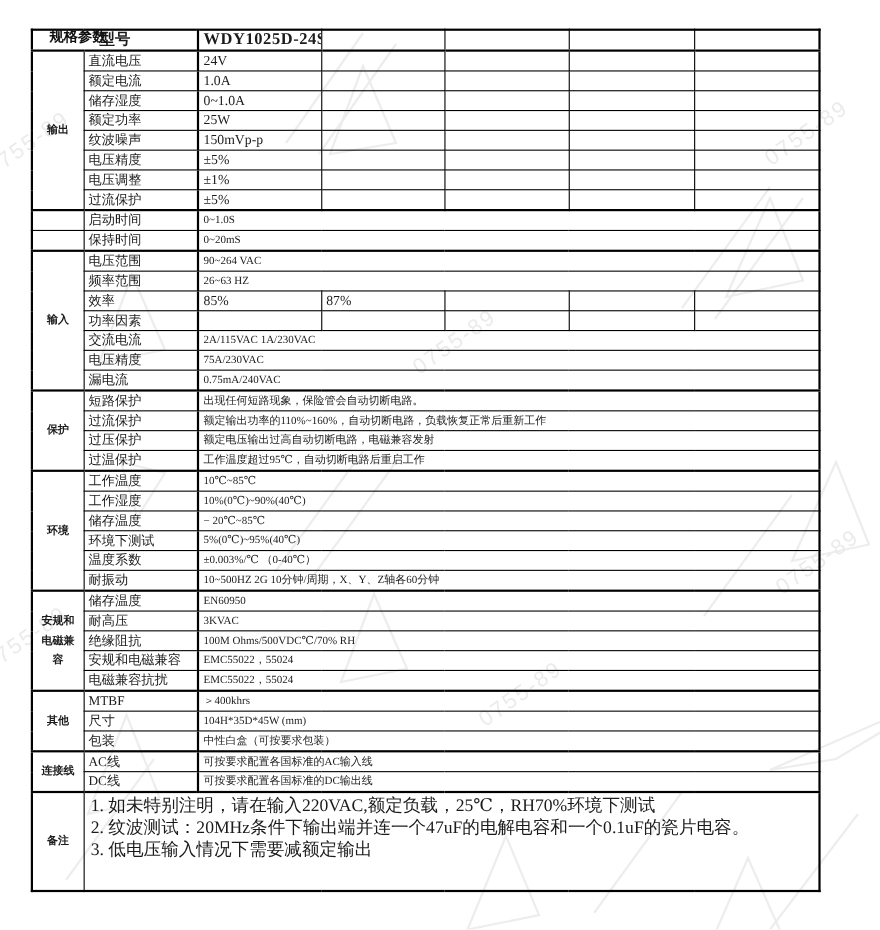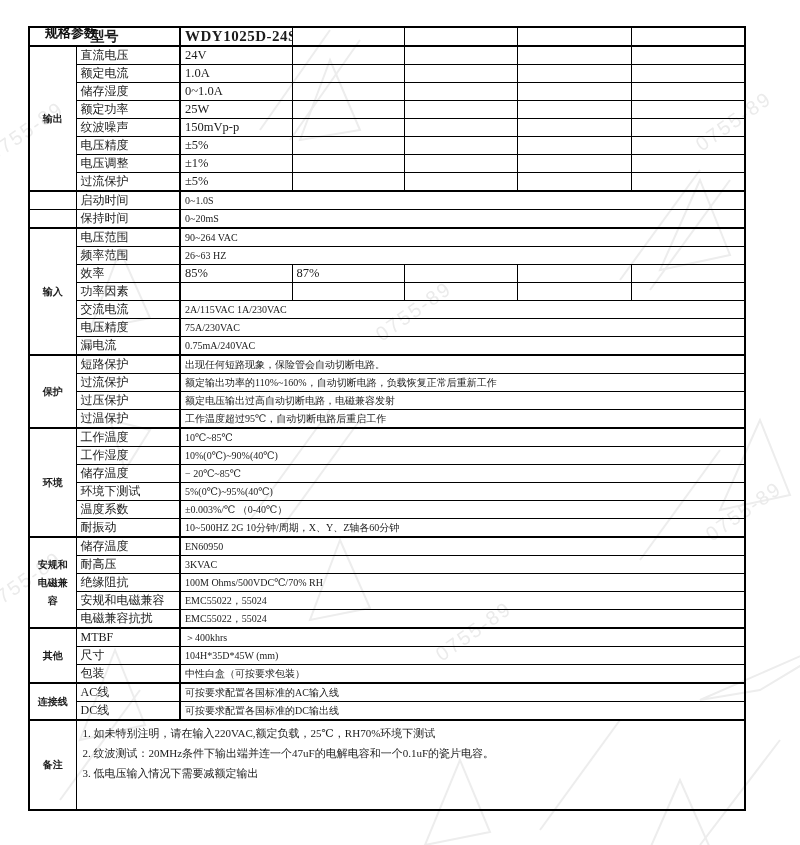--- a/index.html
+++ b/index.html
@@ -39,21 +39,21 @@
     white-space:normal;line-height:18px;padding:1px 6px;
     vertical-align:middle;
   }
   td.lbl{font-size:12px;text-align:left;border-right:2px solid #000;}
   td.hdr-lbl{font-weight:bold;font-size:14px;text-align:center;border-right:2px solid #000;}
   td.val{text-align:left;font-size:12.5px;}
   td.val-c{text-align:left;font-size:10px;}
   td.model{font-size:15px;font-weight:bold;letter-spacing:0.5px;}
   td.remarks-cell{
     white-space:normal;vertical-align:top;line-height:20px;
-    padding:2px 6px;height:84px;font-size:11px;
+    padding:2px 6px;height:84px;font-size:16px;
   }
   td.remarks-cell .note-line{display:block;}
 </style>
 </head>
 <body>
 
 <div class="wm-layer">
   <svg class="wm-svg" width="800" height="845" viewBox="0 0 800 845">
     <g fill="none" stroke="#ededed" stroke-width="2">
       <path d="M330 60 L300 140 L360 130 Z"></path>

